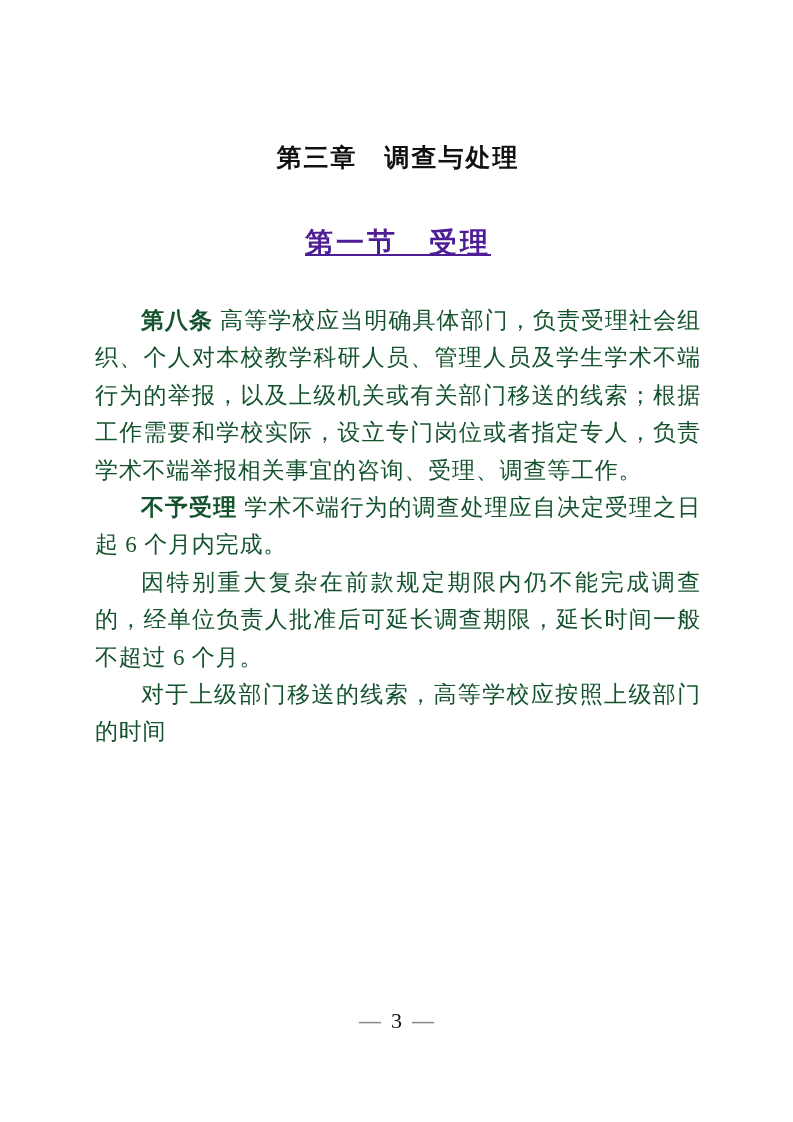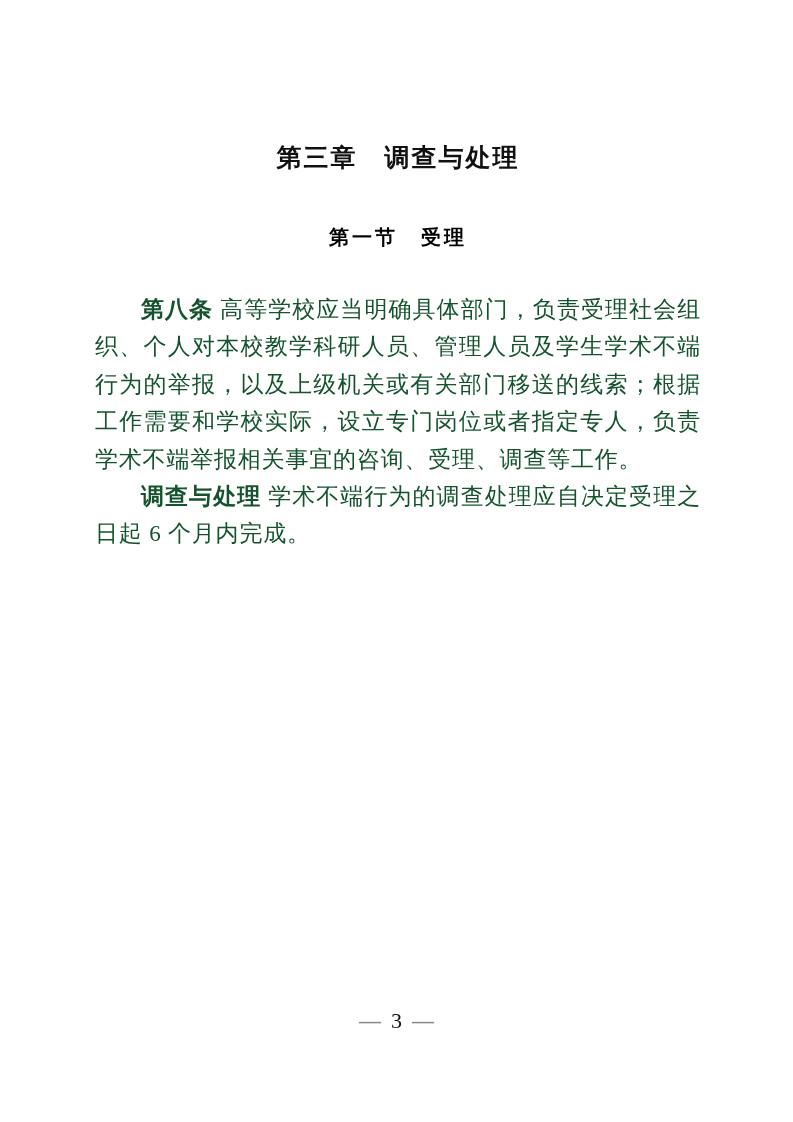--- a/index.html
+++ b/index.html
@@ -29,23 +29,24 @@
     font-weight: bold;
     font-size: 25px;
     letter-spacing: 2px;
     color: #111111;
   }
   .section-title {
     margin: 50px 0 0 0;
     text-align: center;
     font-family: "Liberation Serif", "DejaVu Serif", serif;
     font-weight: bold;
-    font-size: 20px;
+    font-size: 28px;
     letter-spacing: 3px;
-    color: #000000;
+    color: #4c1d95;
+    text-decoration: underline;
   }
   .body-text {
     margin-top: 40px;
     font-family: "Liberation Serif", "DejaVu Serif", serif;
     font-size: 23px;
     line-height: 37.4px;
     letter-spacing: 0.8px;
     text-align: justify;
     color: #14532d;
   }
@@ -89,23 +90,25 @@
     <h1 class="chapter-title">第三章　调查与处理</h1>
 
     <h2 class="section-title">第一节　受理</h2>
 
     <div class="body-text">
 
       <p><span class="para-lead">第八条</span><span>高等学校应当明确具体部门，负责受理社会组织、个人对本校教学科研人员、管理人员及学生学术不端行为的举报，以及上级机关或有关部门移送的线索；根据工作需要和学校实际，设立专门岗位或者指定专人，负责学术不端举报相关事宜的咨询、受理、调查等工作。</span></p>
 
 
 
-      <p><span class="para-lead">调查与处理</span><span>学术不端行为的调查处理应自决定受理之日起 6 个月内完成。</span></p>
+      <p><span class="para-lead">不予受理</span><span>学术不端行为的调查处理应自决定受理之日起 6 个月内完成。</span></p>
 
+      <p><span class="para-lead"></span><span>因特别重大复杂在前款规定期限内仍不能完成调查的，经单位负责人批准后可延长调查期限，延长时间一般不超过 6 个月。</span></p>
 
+      <p><span class="para-lead"></span><span>对于上级部门移送的线索，高等学校应按照上级部门的时间</span></p>
 
     </div>
   </div>
 
   <div class="footer">
     <span class="dash">—</span><span class="num">3</span><span class="dash">—</span>
   </div>
 </div>
 
 </body></html>

